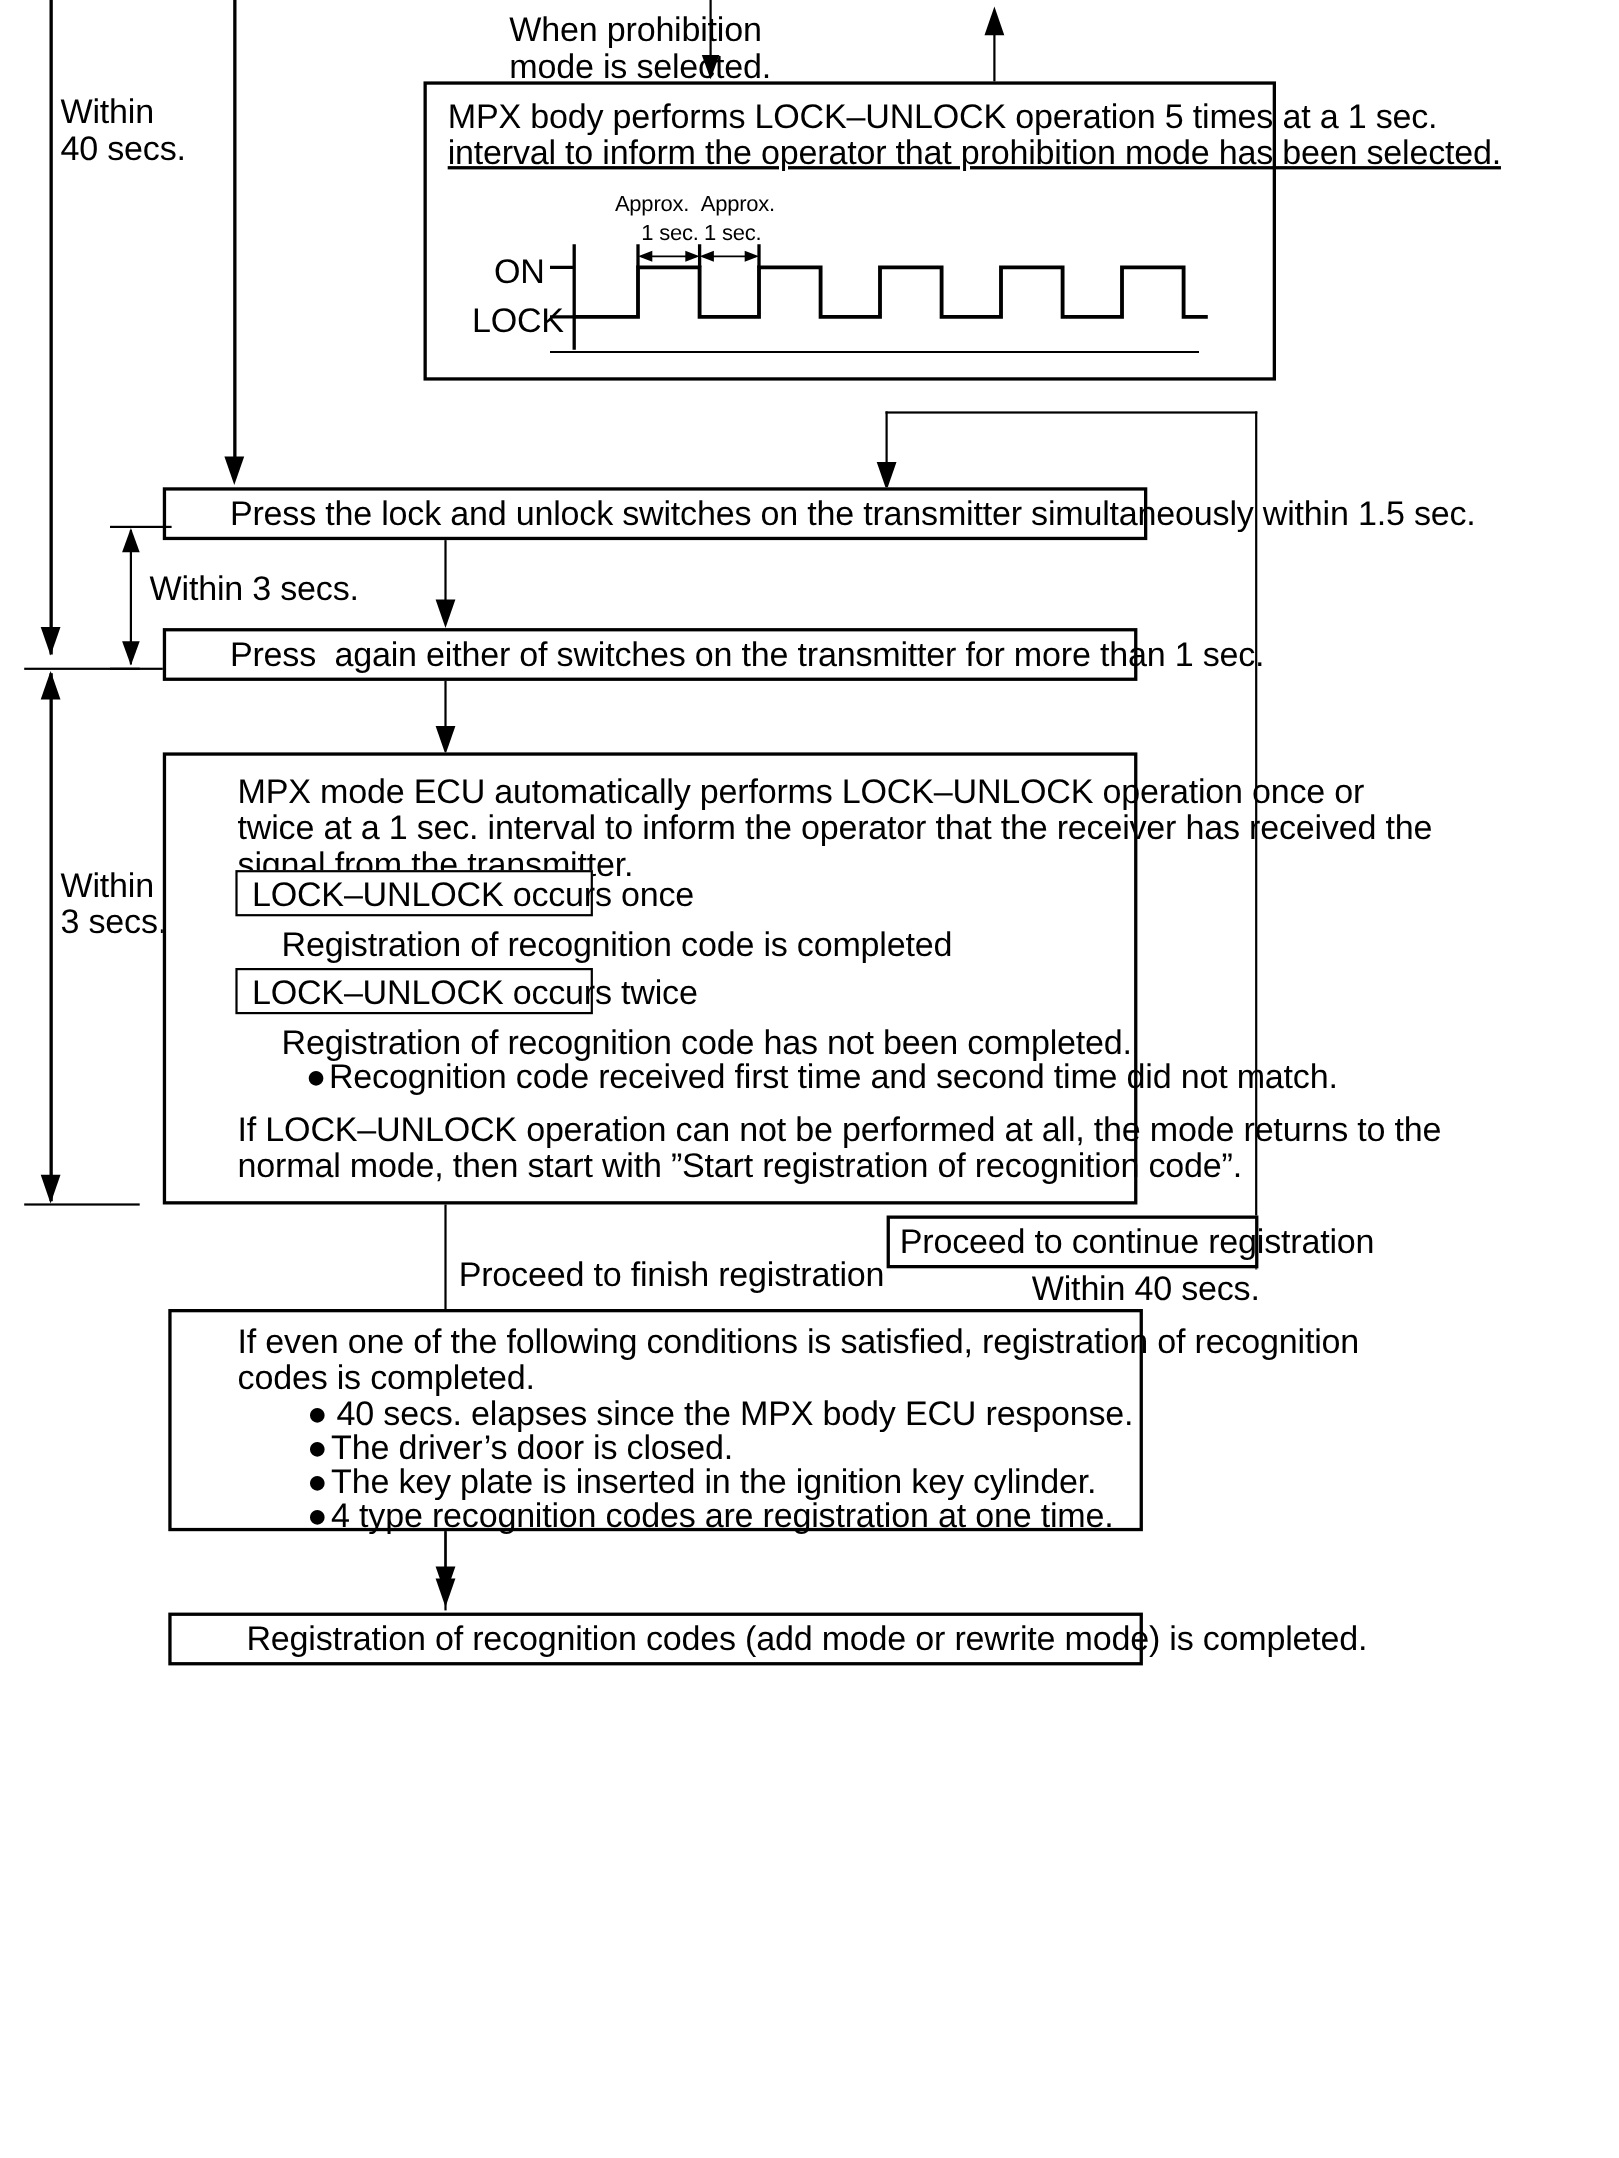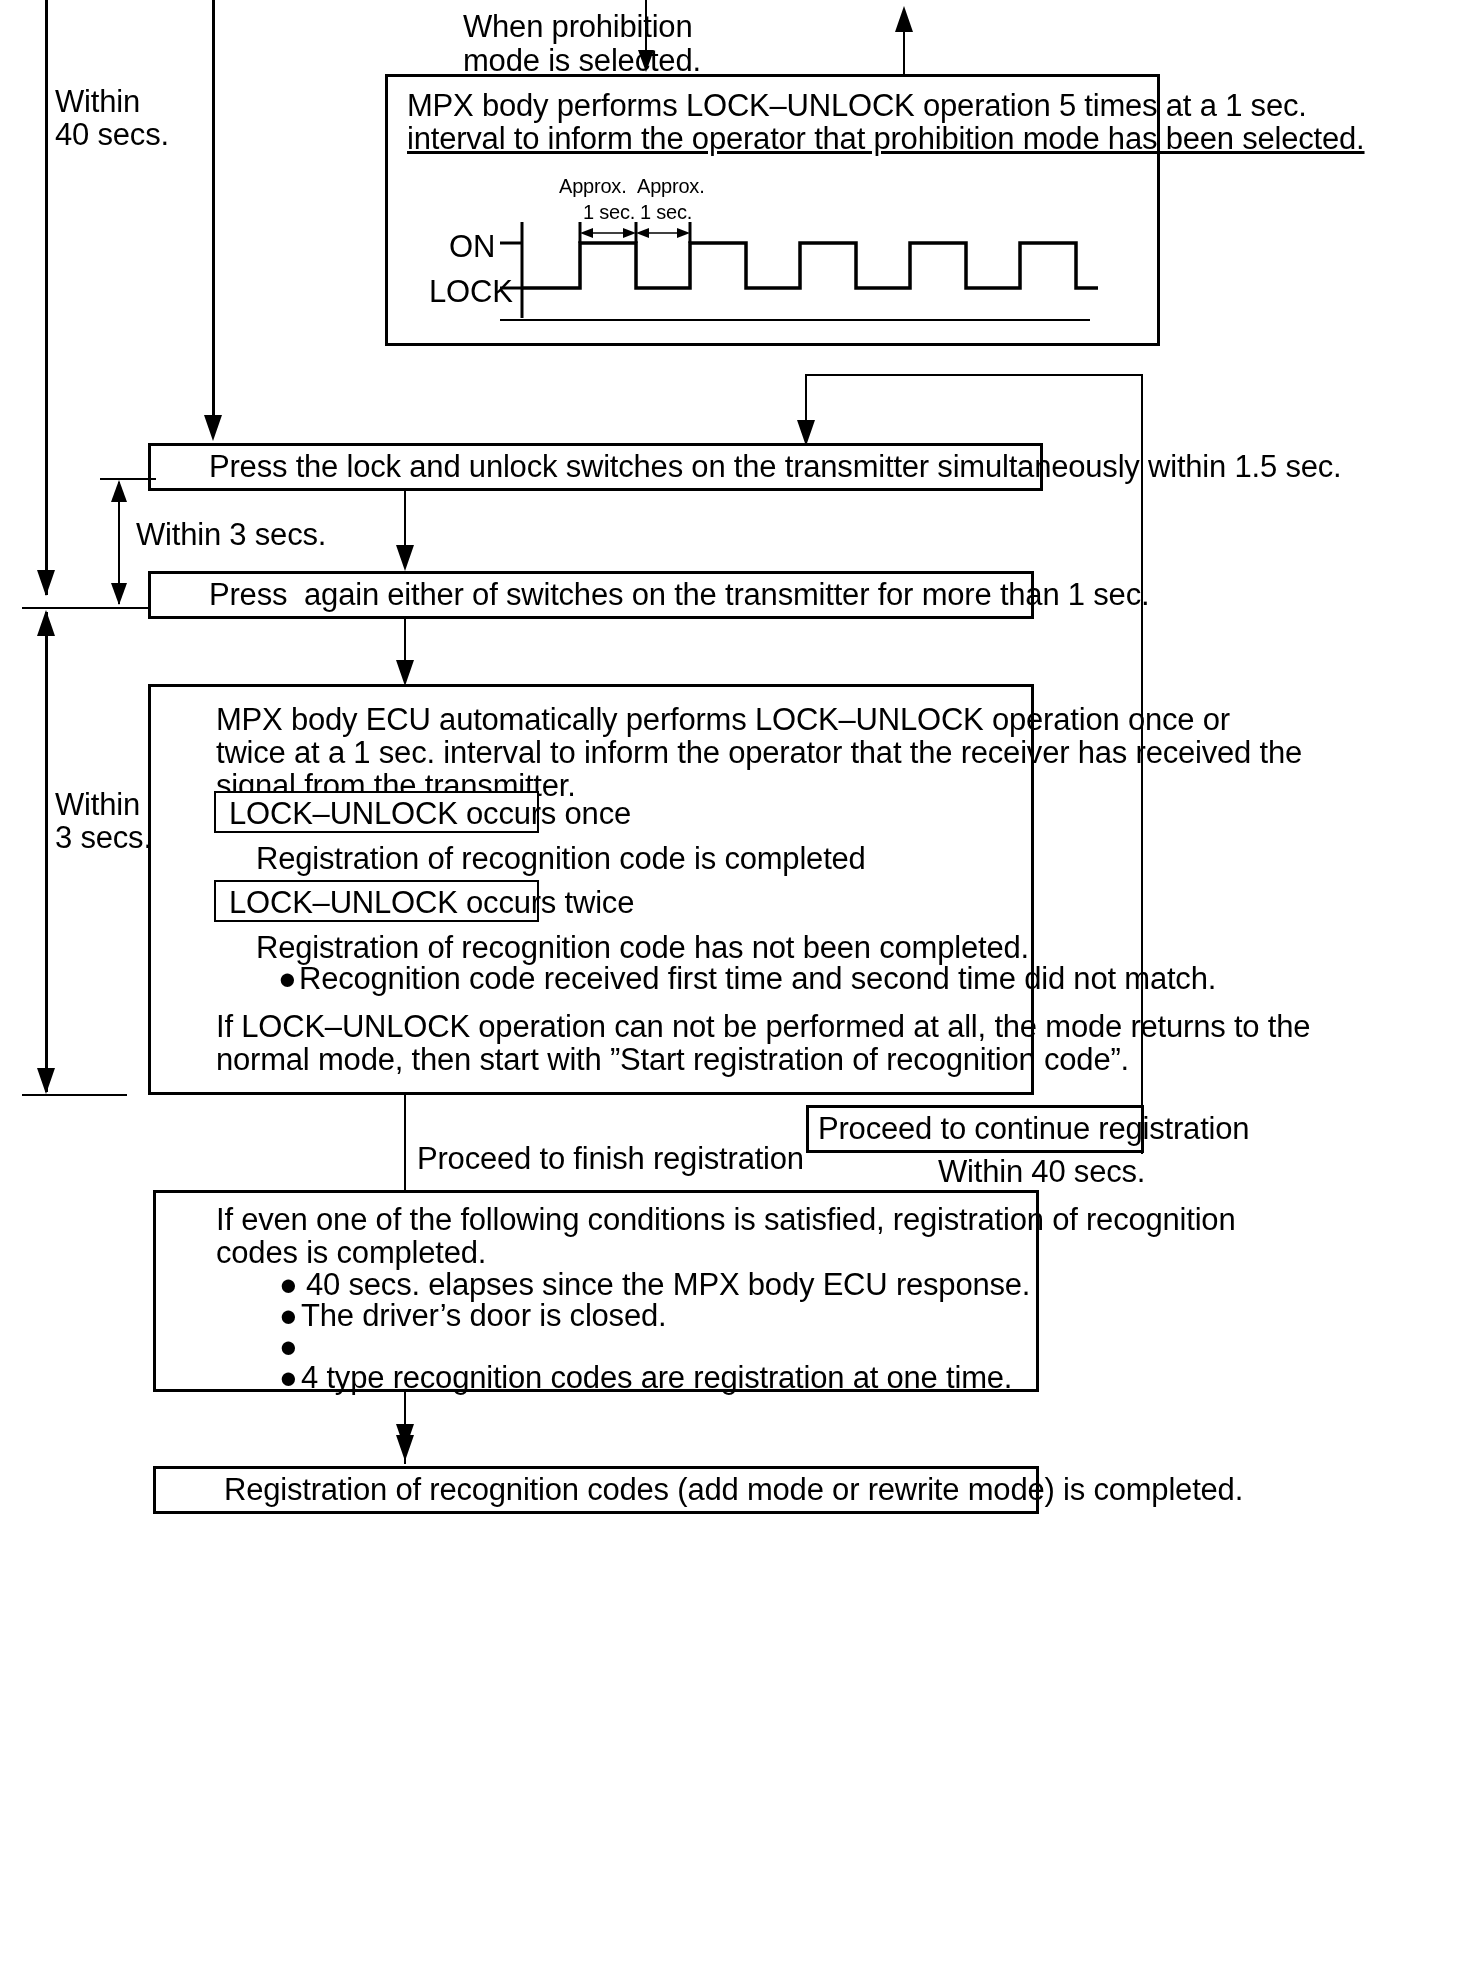--- a/index.html
+++ b/index.html
@@ -173,21 +173,21 @@
   <div class="arrow-up" style="left:37px; top:610px;"></div>
   <div class="arrow-down" style="left:37px; top:1068px;"></div>
   <div class="txt" style="left:55px; top:788px;">Within</div>
   <div class="txt" style="left:55px; top:821px;">3 secs.</div>
 
   <div class="vline thin" style="left:404px; top:619px; height:62px;"></div>
   <div class="arrow-down" style="left:396px; top:660px;"></div>
 
   <div class="box" style="left:148px; top:684px; width:886px; height:411px;"></div>
 
-  <div class="txt" style="left:216px; top:703px;">MPX body ECU automatically performs LOCK–UNLOCK operation once or</div>
+  <div class="txt" style="left:216px; top:703px;">MPX mode ECU automatically performs LOCK–UNLOCK operation once or</div>
   <div class="txt" style="left:216px; top:736px;">twice at a 1 sec. interval to inform the operator that the receiver has received the</div>
   <div class="txt" style="left:216px; top:769px;">signal from the transmitter.</div>
 
   <div class="thinbox" style="left:214px; top:791px; width:325px; height:42px;"></div>
   <div class="txt" style="left:229px; top:797px;">LOCK–UNLOCK occurs once</div>
   <div class="txt" style="left:256px; top:842px;">Registration of recognition code is completed</div>
 
   <div class="thinbox" style="left:214px; top:880px; width:325px; height:42px;"></div>
   <div class="txt" style="left:229px; top:886px;">LOCK–UNLOCK occurs twice</div>
   <div class="txt" style="left:256px; top:931px;">Registration of recognition code has not been completed.</div>
@@ -210,20 +210,21 @@
   <div class="txt" style="left:216px; top:1203px;">If even one of the following conditions is satisfied, registration of recognition</div>
   <div class="txt" style="left:216px; top:1236px;">codes is completed.</div>
 
   <div class="txt" style="left:279px; top:1268px;">●</div>
   <div class="txt" style="left:306px; top:1268px;">40 secs. elapses since the MPX body ECU response.</div>
 
   <div class="txt" style="left:279px; top:1299px;">●</div>
   <div class="txt" style="left:301px; top:1299px;">The driver’s door is closed.</div>
 
   <div class="txt" style="left:279px; top:1330px;">●</div>
+  <div class="txt" style="left:301px; top:1330px;">The key plate is inserted in the ignition key cylinder.</div>
 
   <div class="txt" style="left:279px; top:1361px;">●</div>
   <div class="txt" style="left:301px; top:1361px;">4 type recognition codes are registration at one time.</div>
 
   <div class="vline thin" style="left:404px; top:1392px; height:72px;"></div>
   <div class="arrow-down" style="left:396px; top:1435px;"></div>
 
   <div class="box" style="left:153px; top:1466px; width:886px; height:48px;"></div>
   <div class="txt" style="left:224px; top:1473px;">Registration of recognition codes (add mode or rewrite mode) is completed.</div>
 

